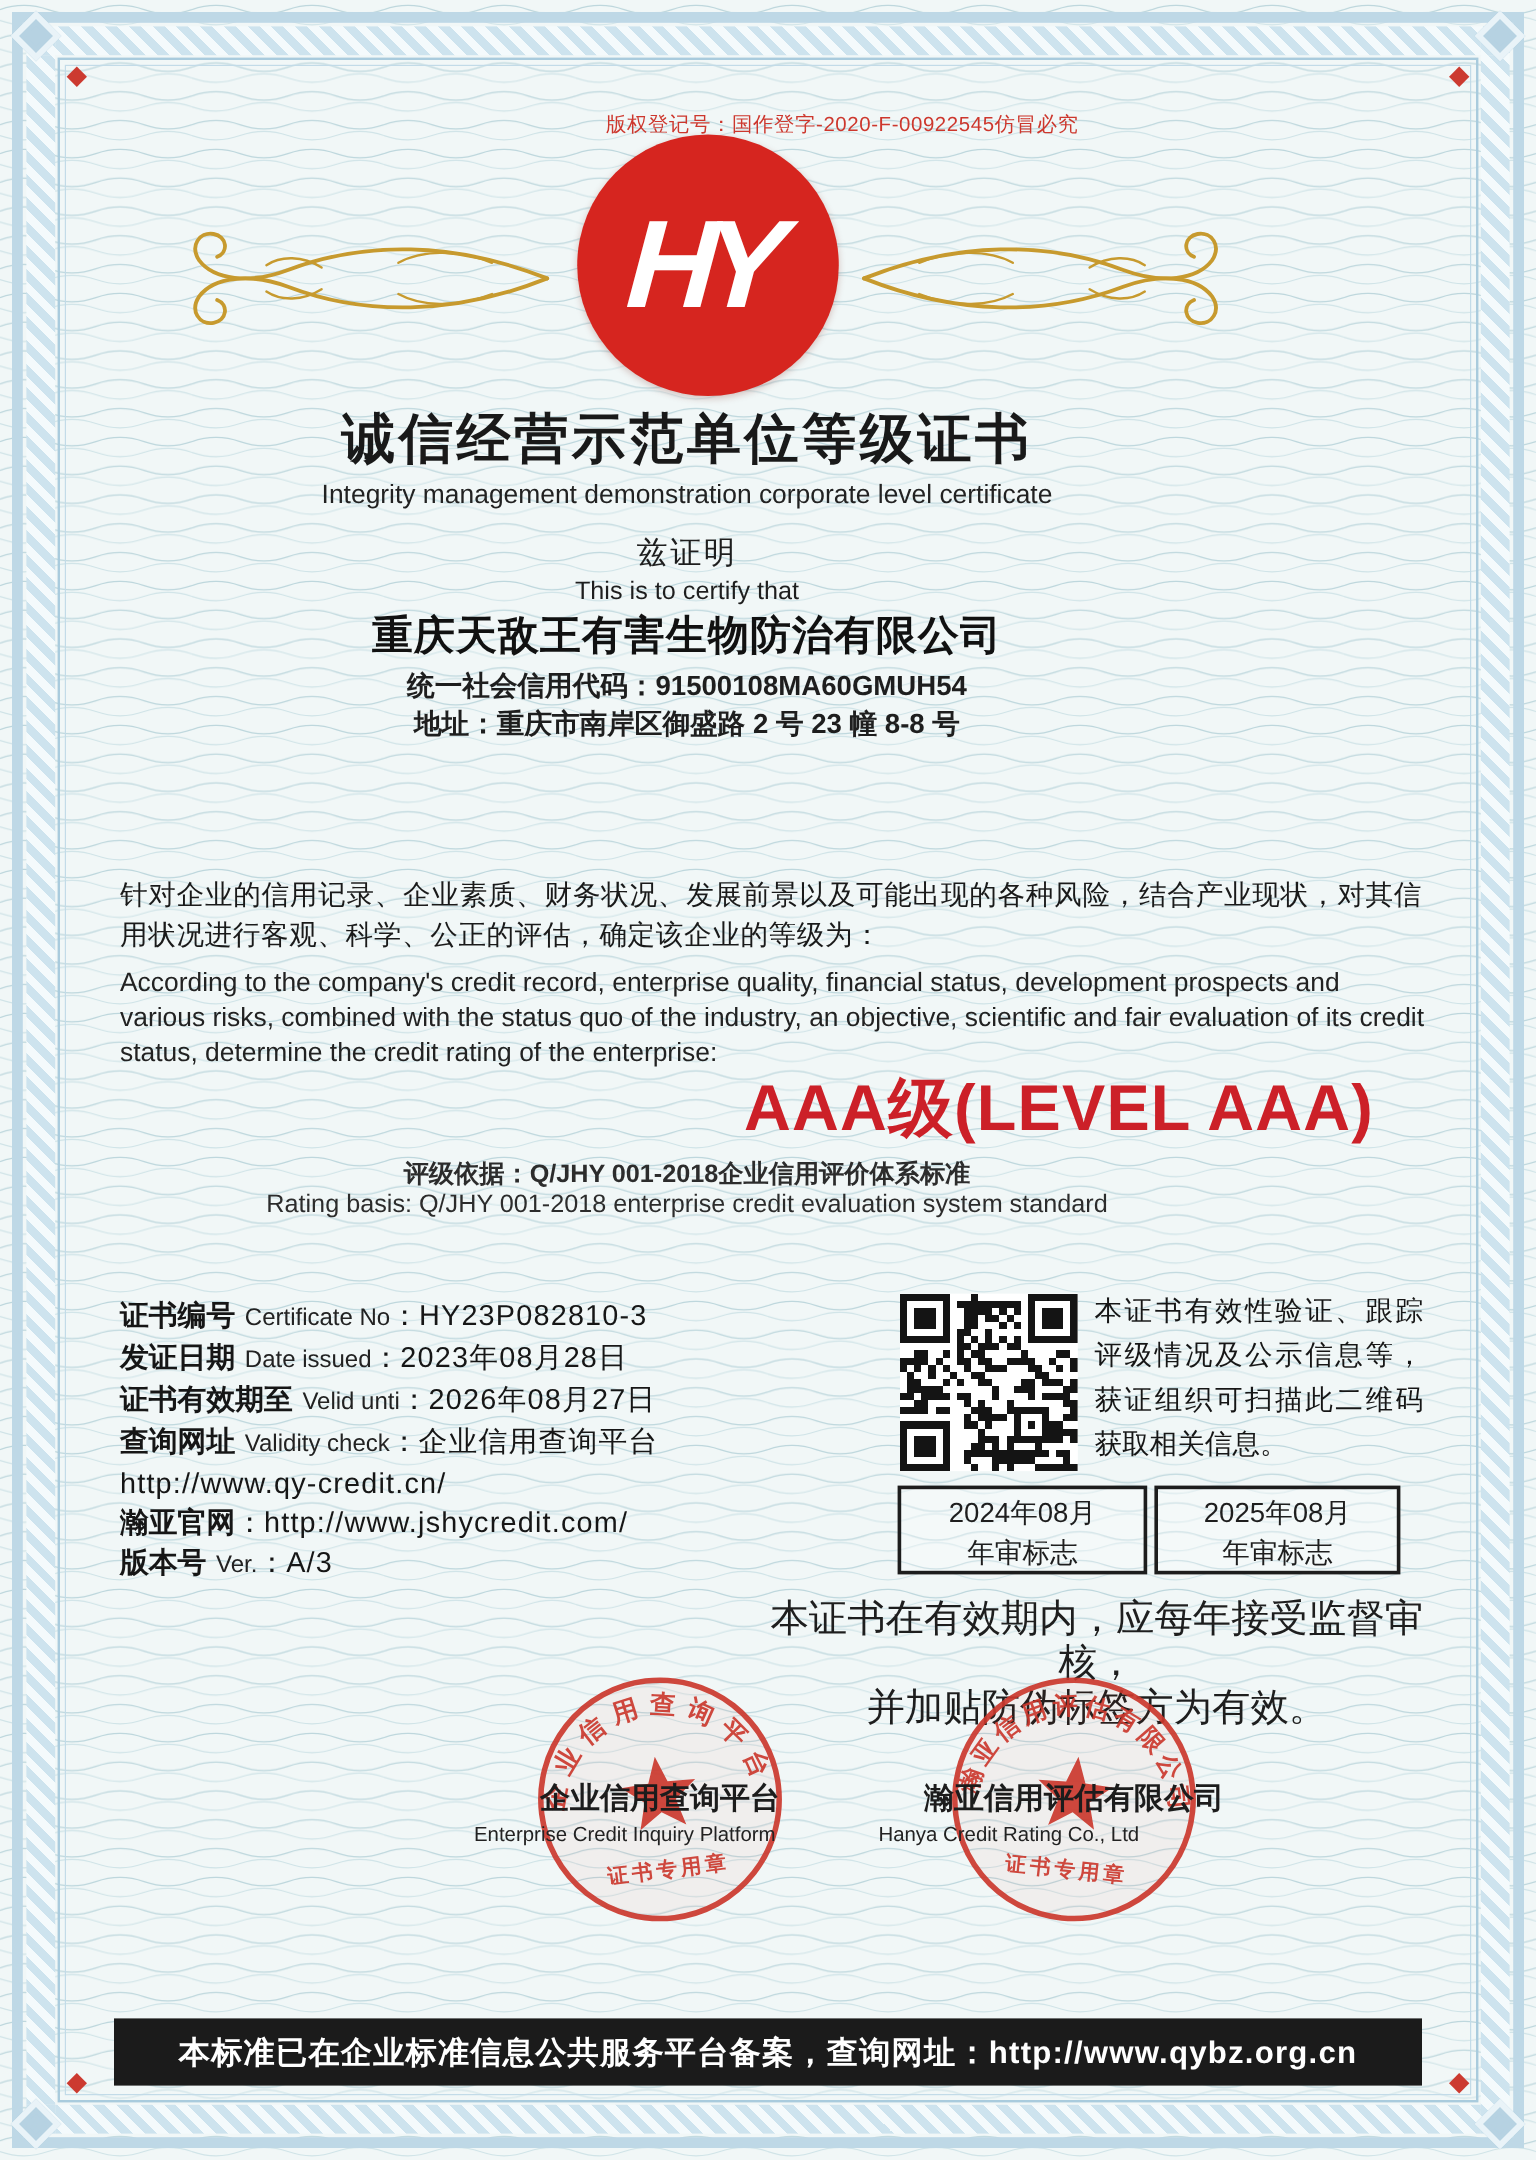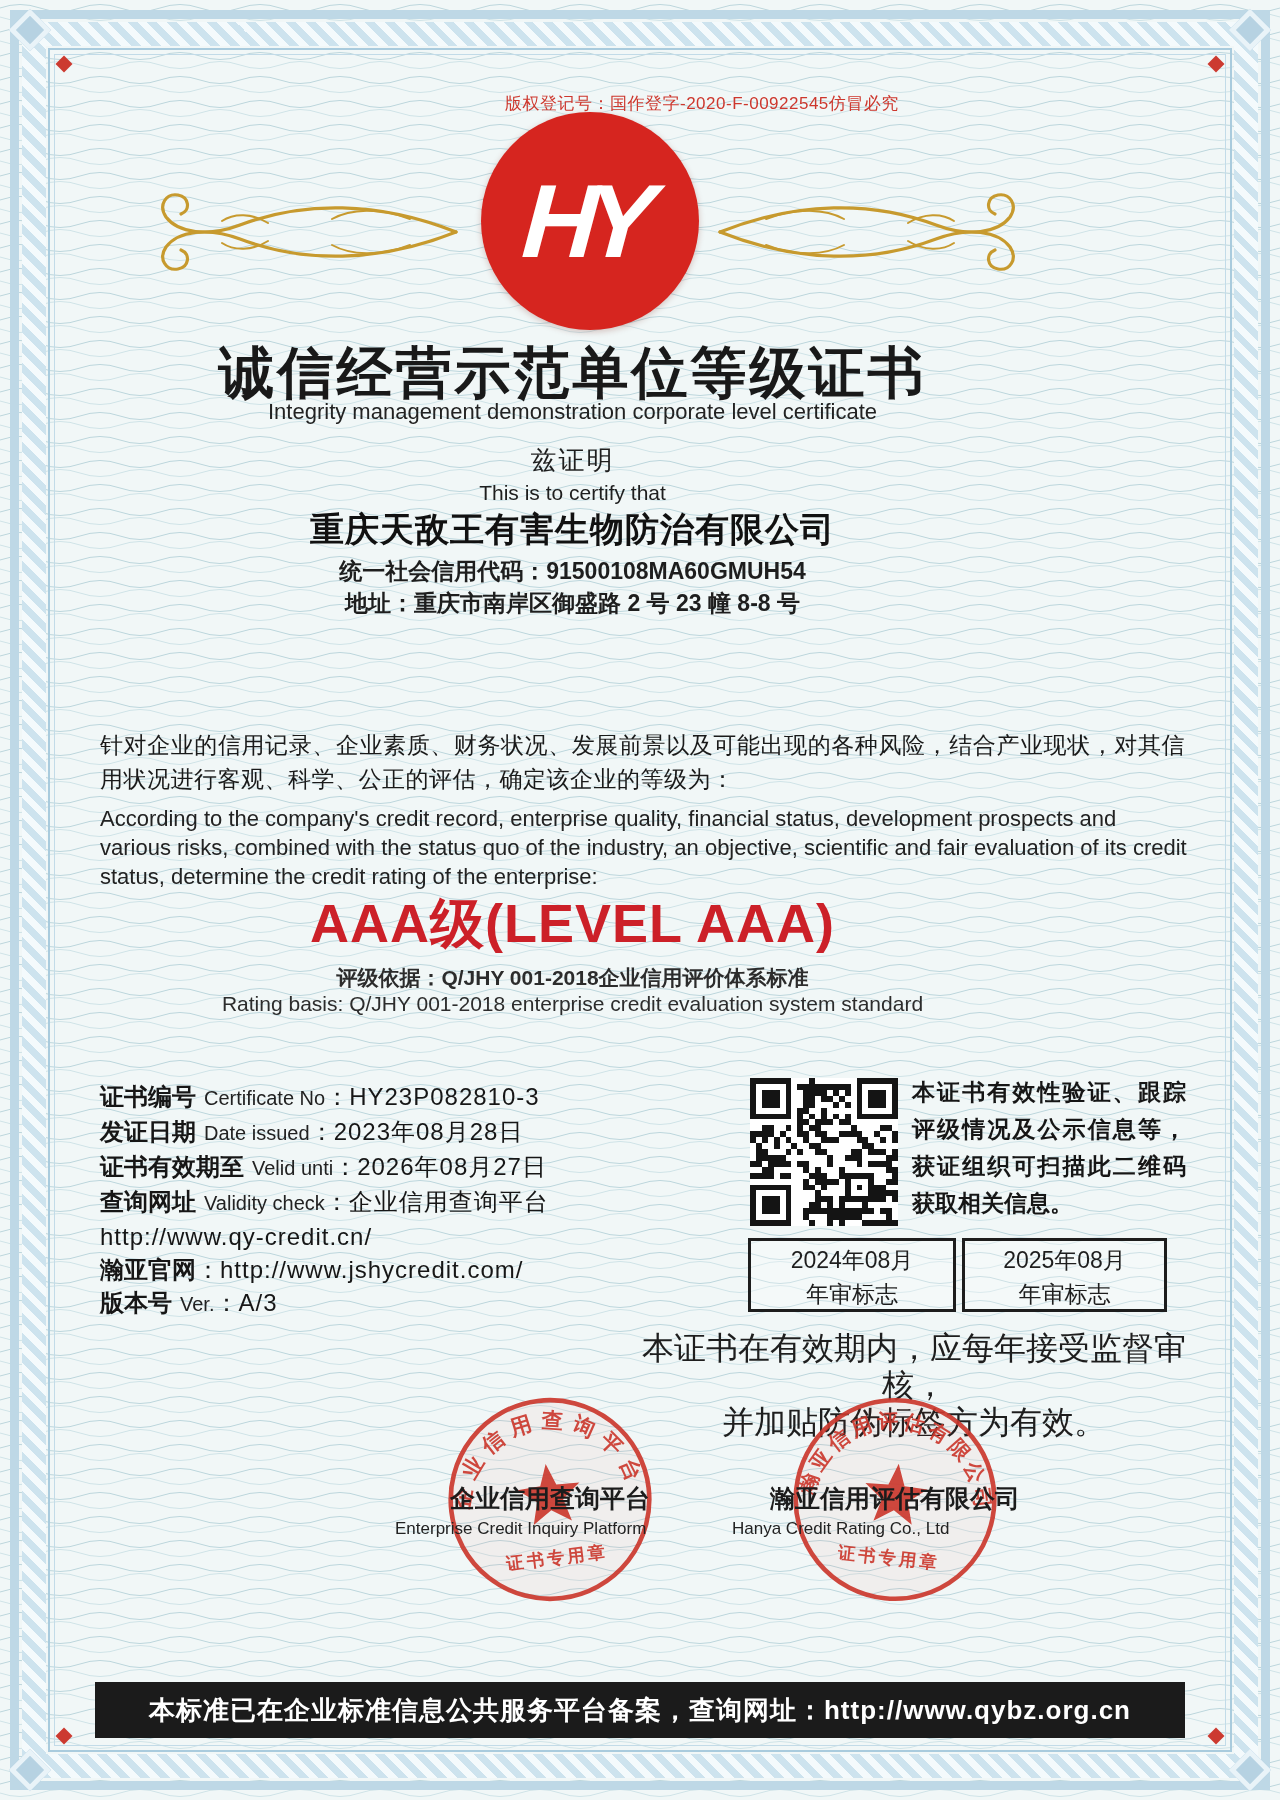--- a/index.html
+++ b/index.html
@@ -30,45 +30,45 @@
   .fl-left{left:148px; top:183px;}
   .fl-right{left:716px; top:183px; transform:scaleX(-1);}
 
   .logo{left:481px; top:112px; width:218px; height:218px; border-radius:50%;
         background:#d6251f; display:flex; align-items:center; justify-content:center;
         box-shadow:0 2px 6px rgba(120,30,20,.25);}
   .logo-txt{color:#ffffff; font-style:italic; font-weight:800; font-size:104px; letter-spacing:-12px;
             transform:skewX(-4deg); padding-right:14px;}
 
   .title{left:0; top:336px; width:1145px; text-align:center; margin:0;
-         font-size:56px; font-weight:700; letter-spacing:3px; color:#191919;}
+         font-size:45px; font-weight:700; letter-spacing:3px; color:#191919;}
   .subtitle{top:399px; font-size:22px; color:#222;}
   .certify-zh{top:443px; font-size:26px; letter-spacing:2px;}
   .certify-en{top:481px; font-size:21px;}
   .company{top:507px; font-size:34px; font-weight:800; letter-spacing:1px; color:#111;}
   .credit-code{top:556px; font-size:23px; font-weight:600;}
   .address{top:588px; font-size:23px; font-weight:600;}
 
   .body-zh{left:100px; top:728px; width:1085px; margin:0; font-size:23px; line-height:34px;
            letter-spacing:.5px; text-align:justify; color:#1a1a1a;}
   .body-en{left:100px; top:804px; width:1090px; margin:0; font-size:22px; line-height:29px; color:#222;}
 
-  .level{top:888px; font-size:54px; font-weight:800; color:#cc2028; letter-spacing:1px;}
+  .level{top:888px; font-size:54px; font-weight:800; color:#cc2028; letter-spacing:1px;text-align:right;}
   .basis-zh{top:964px; font-size:21px; color:#2c2c2c; font-weight:600;}
   .basis-en{top:992px; font-size:21px; color:#2c2c2c;}
 
   .details{left:100px; top:1080px; width:600px; font-size:24px; line-height:33px; color:#161616;}
   .drow .lz{font-weight:600;}
   .drow .le{font-size:20px; color:#222; margin-left:8px;}
   .drow .val{letter-spacing:1px;}
 
   .qr{left:750px; top:1078px; width:148px; height:148px; background:#fff; z-index:5;}
   .qr svg{display:block;}
   .qr-note{left:912px; top:1074px; width:274px; font-size:23px; line-height:37px;
-           text-align:justify; color:#161616; font-weight:700;}
+           text-align:justify; color:#161616; font-weight:400;}
 
   .audit-box{top:1238px; height:74px; border:3px solid #1d1d1d; box-sizing:border-box;
              text-align:center; font-size:23px; line-height:34px; padding-top:2px; font-weight:500;
              background:rgba(255,255,255,.25);}
   .ab1{left:748px; width:208px;} .ab2{left:962px; width:205px;}
 
   .validity-note{left:640px; top:1330px; width:548px; text-align:center; font-size:32px; line-height:37px; font-weight:500;}
 
   .seal-group{top:1392px; height:235px; z-index:6;}
   .sg-left{left:395px; width:310px;}

